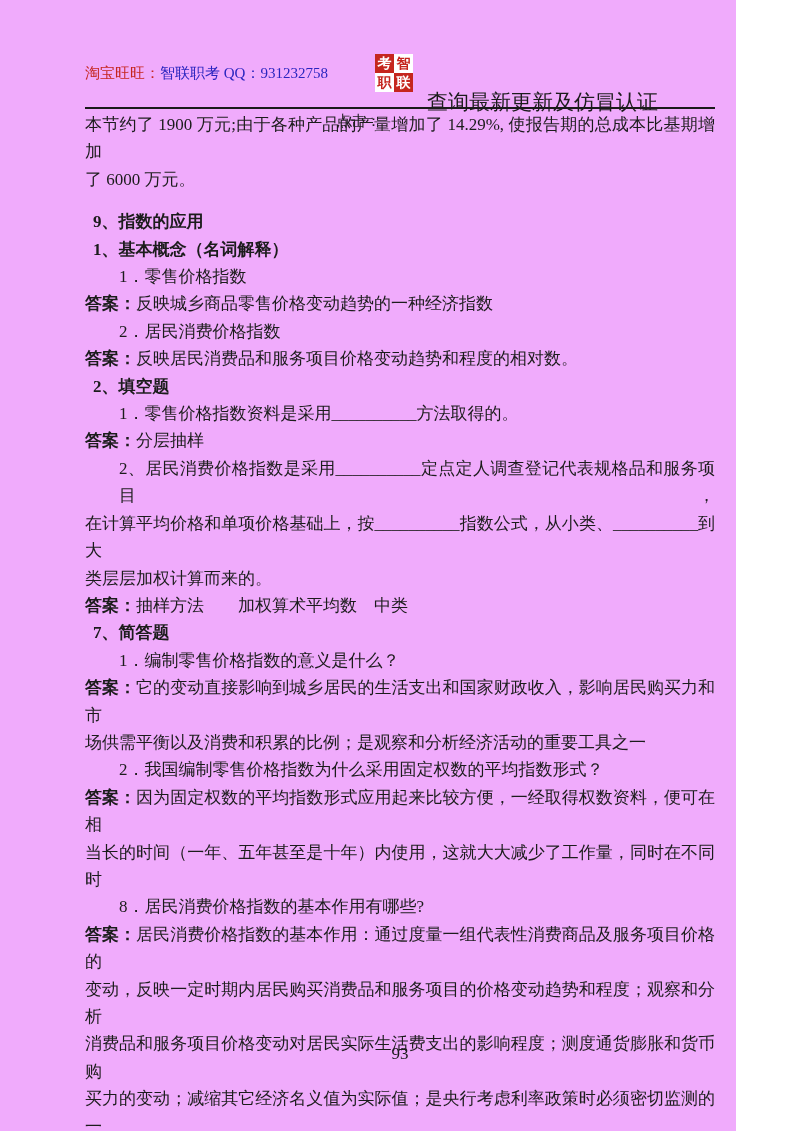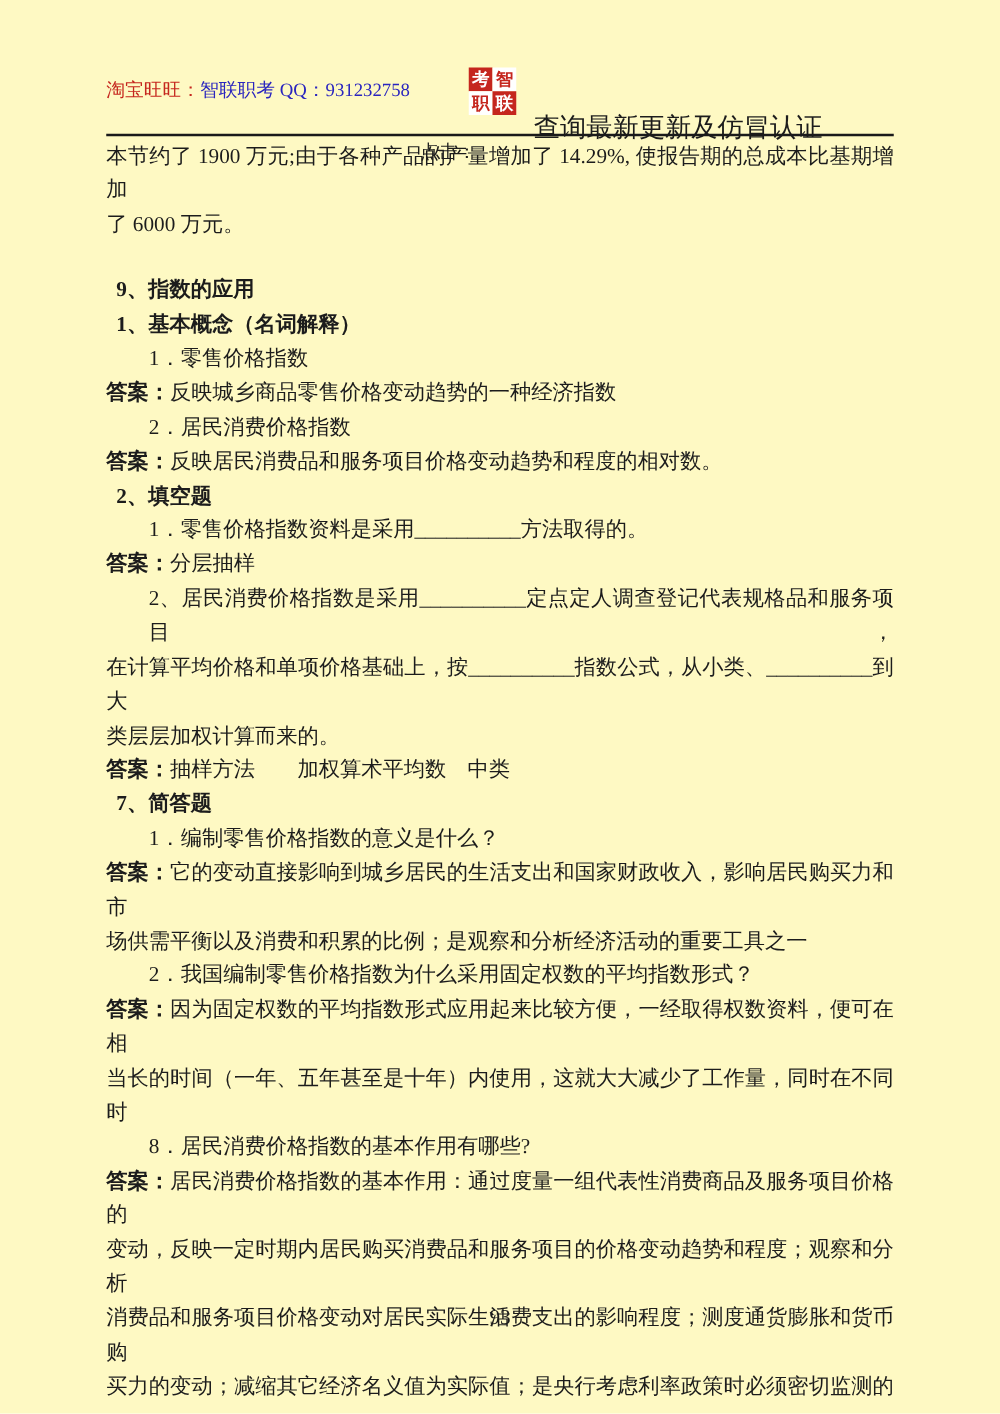--- a/index.html
+++ b/index.html
@@ -1,17 +1,17 @@
 <!DOCTYPE html>
 <html><head>
 <meta charset="utf-8">
 <style>
   html,body{margin:0;padding:0;background:#ffffff;}
   .page{
-    position:relative;width:800px;height:1131px;background:#fef9c3;
+    position:relative;width:736px;height:1131px;background:#f0abfc;
     font-family:"Liberation Serif","DejaVu Serif",serif;color:#1c1c1c;overflow:hidden;
   }
   
   .hdr-left{position:absolute;left:85px;top:62px;font-size:15px;line-height:22px;white-space:nowrap;}
   .red{color:#c5261e;}
   .blue{color:#2a25bf;}
   .hdr-click{position:absolute;left:336px;top:76px;font-size:15px;color:#1c1c1c;margin-top:36px;}
   .logo{position:absolute;left:375px;top:54px;width:38px;height:38px;
         display:grid;grid-template-columns:19px 19px;grid-template-rows:19px 19px;}
   .logo .cell{display:flex;align-items:center;justify-content:center;
@@ -19,21 +19,21 @@
   .logo .on{background:#c5261e;color:#ffffff;}
   .logo .off{background:#ffffff;color:#c5261e;}
   .hdr-verify{position:absolute;left:427px;top:88px;font-size:21px;color:#1c1c1c;}
   .rule{position:absolute;left:85px;top:107px;width:630px;height:2px;background:#1a1a1a;}
   
   .content{position:absolute;left:85px;top:111px;width:630px;font-size:17px;line-height:27.4px;}
   .line{min-height:27.4px;}
   .heading{font-weight:bold;padding-left:8px;}
   .item{padding-left:34px;}
   .fill{text-align:justify;text-align-last:justify;}
-  .gap{margin-top:25px;}
+  .gap{margin-top:15px;}
   .bold{font-weight:bold;}
   
   .footer{position:absolute;left:0;top:1044px;width:800px;text-align:center;font-size:17px;color:#1c1c1c;}
 </style>
 </head>
 <body>
 
 <div class="page">
 
   <div class="hdr-left">

